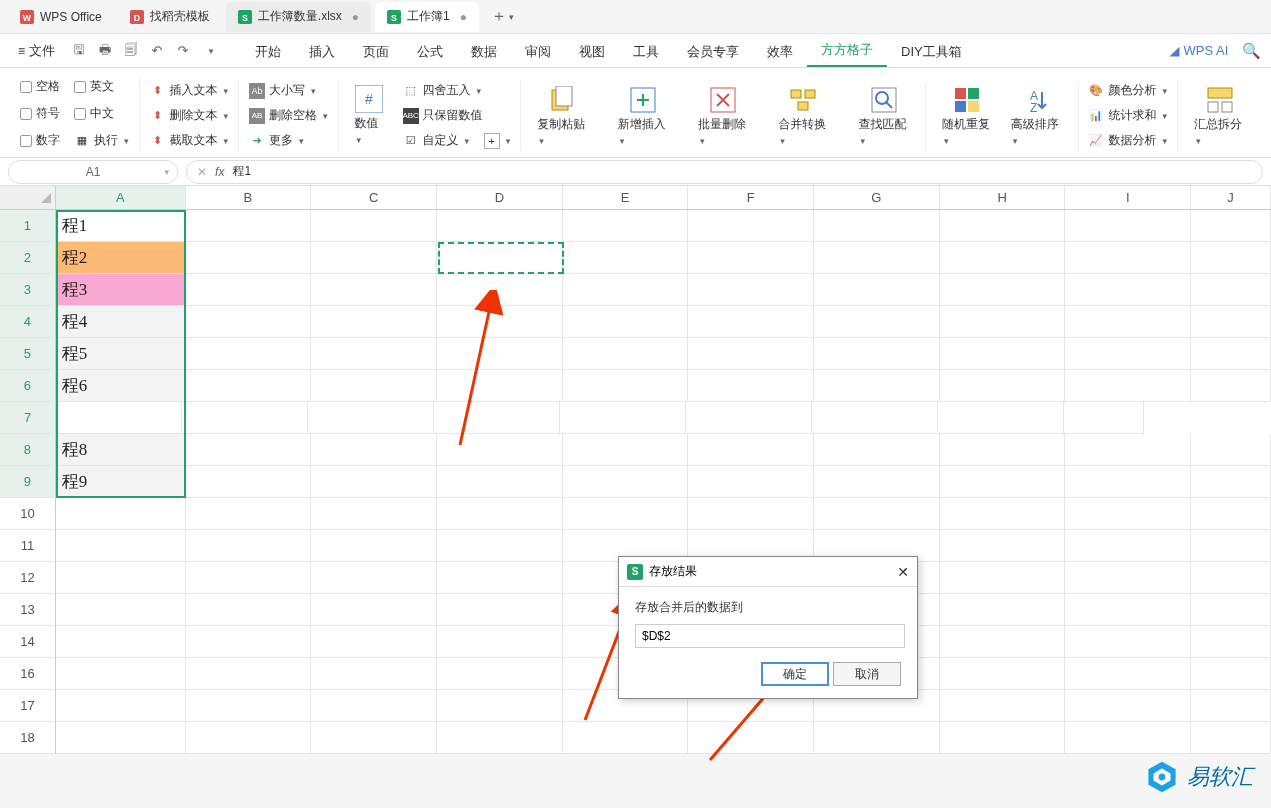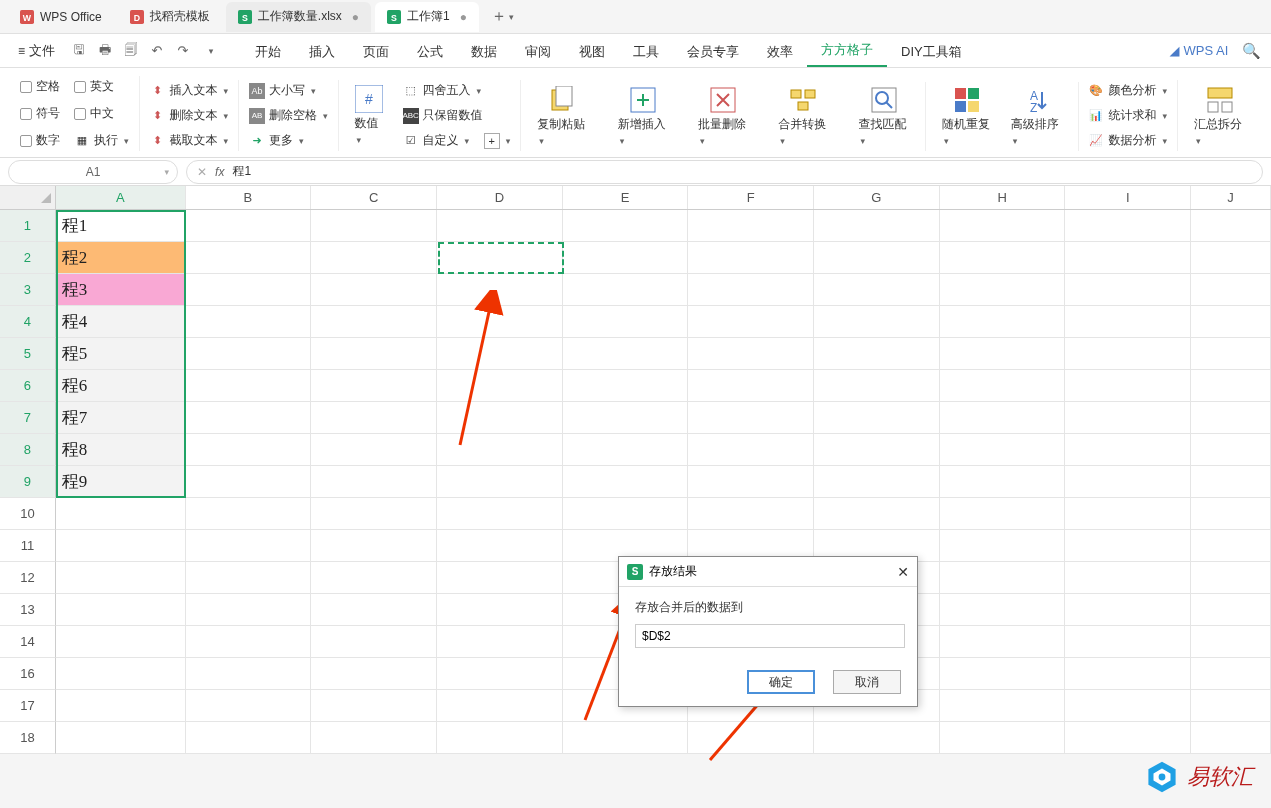--- a/index.html
+++ b/index.html
@@ -60,29 +60,29 @@
 .dashbox { position: absolute; border: 2px dashed #21a366; pointer-events: none; }
 
 
 .dialog { position: absolute; background: #fff; border: 1px solid #888; box-shadow: 2px 2px 8px rgba(0,0,0,0.2); font-size: 12px; }
 .dlg-title { background: #fff; border-bottom: 1px solid #ddd; padding: 6px 8px; display: flex; align-items: center; }
 .dlg-title .dicn { width: 16px; height: 16px; background: #21a366; color: #fff; font-size: 10px; display: flex; align-items: center; justify-content: center; border-radius: 2px; margin-right: 6px; font-weight: bold;}
 .dlg-close { margin-left: auto; font-size: 14px; color: #333; }
 .dlg-body { padding: 12px 16px; }
 .dlg-label { color: #333; margin-bottom: 8px; }
 .dlg-input { width: 270px; border: 1px solid #ccc; padding: 4px 6px; font-size: 12px; background:#fff;}
-.dlg-btns { display: flex; justify-content: flex-end; gap: 18px; margin-top: 22px; }
+.dlg-btns { display: flex; justify-content: flex-end; gap: 4px; margin-top: 14px; }
 .dlg-btn { width: 68px; height: 24px; border: 1px solid #aaa; background: #f5f5f5; font-size: 12px; color: #333; }
 .dlg-btn.primary { border: 2px solid #4a90d9; background:#fff;}
 
 
 .arrow { position: absolute; pointer-events: none; }
 
 
-.watermark { position: absolute; right: 18px; bottom: 14px; display: flex; align-items: center; gap: 8px; color: #b91c1c; font-size: 22px; font-weight: 500; font-style: italic; }
+.watermark { position: absolute; right: 18px; bottom: 14px; display: flex; align-items: center; gap: 8px; color: #0369a1; font-size: 22px; font-weight: 500; font-style: italic; }
 .wm-icon { width: 34px; height: 34px; }
 </style>
 </head>
 <body>
 
 <div class="titlebar">
   <div class="app-tab inactive">
     <span class="icon">
       <svg viewBox="0 0 16 16">
           <rect width="16" height="16" fill="#d9534f" rx="2"></rect>
@@ -459,21 +459,20 @@
         <div class="cell colD"></div>
         <div class="cell colE"></div>
         <div class="cell colF"></div>
         <div class="cell colG"></div>
         <div class="cell colH"></div>
         <div class="cell colI"></div>
         <div class="cell colJ"></div>
       </div>
       <div class="row">
         <div class="rh sel">7</div>
-        <div class="cell colA" style="background: rgb(243, 243, 243);">程7</div>
         <div class="cell colB"></div>
         <div class="cell colC"></div>
         <div class="cell colD"></div>
         <div class="cell colE"></div>
         <div class="cell colF"></div>
         <div class="cell colG"></div>
         <div class="cell colH"></div>
         <div class="cell colI"></div>
         <div class="cell colJ"></div>
       </div>

